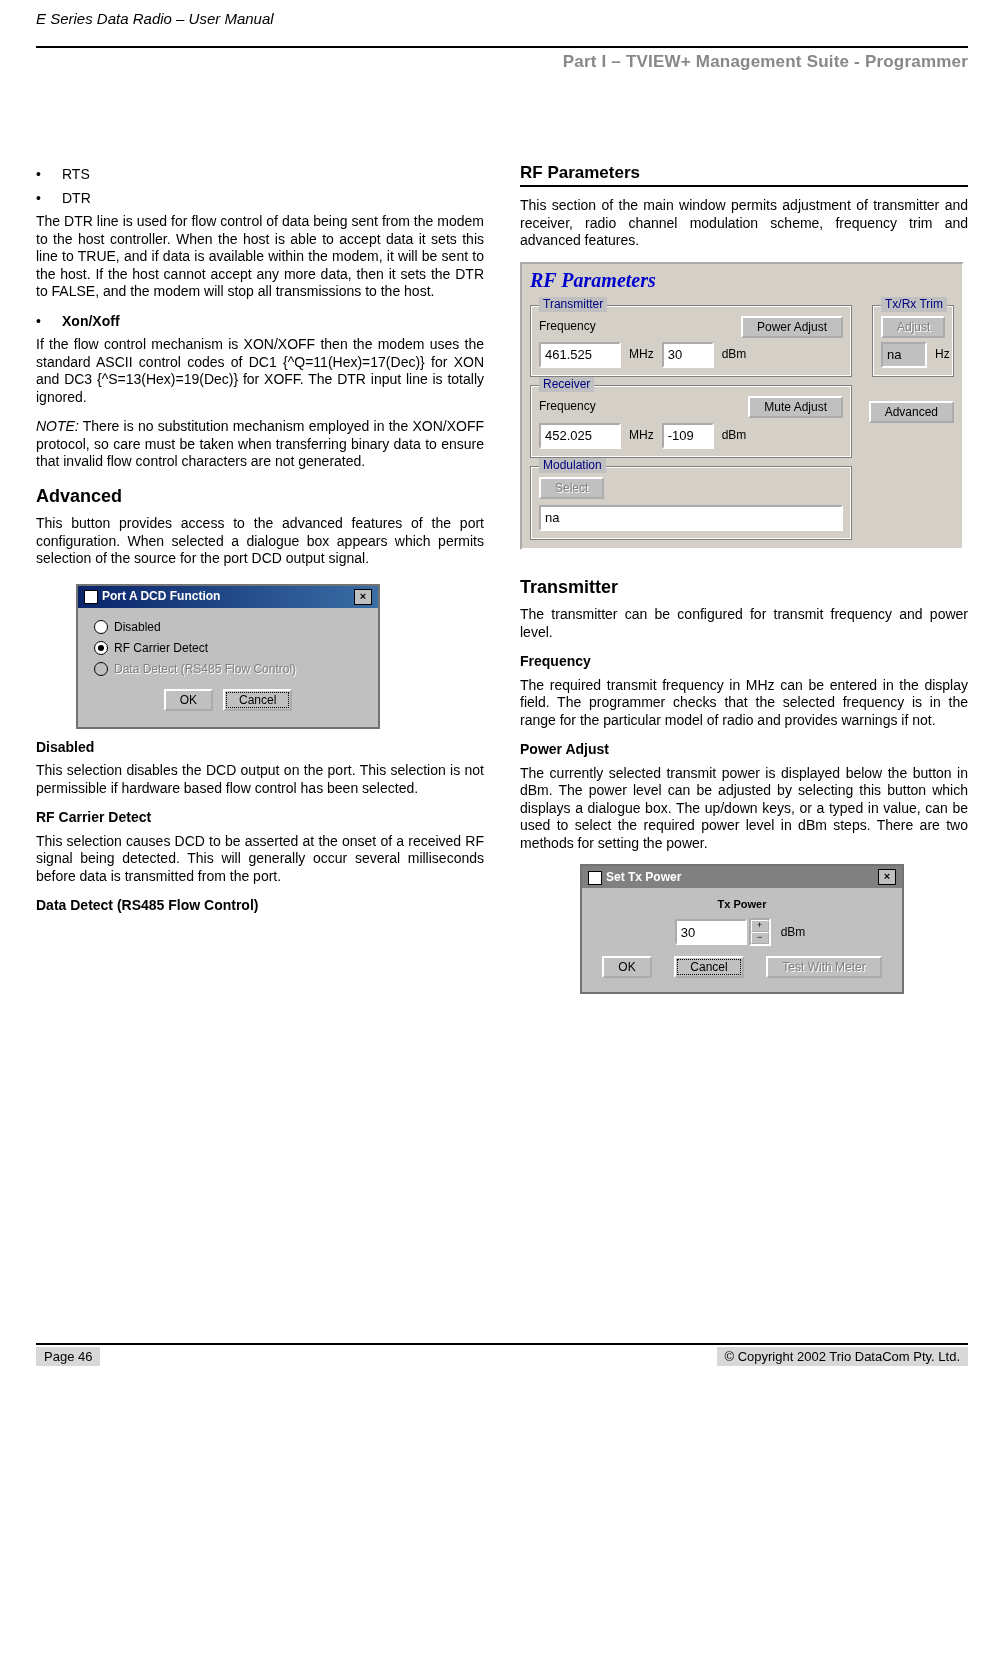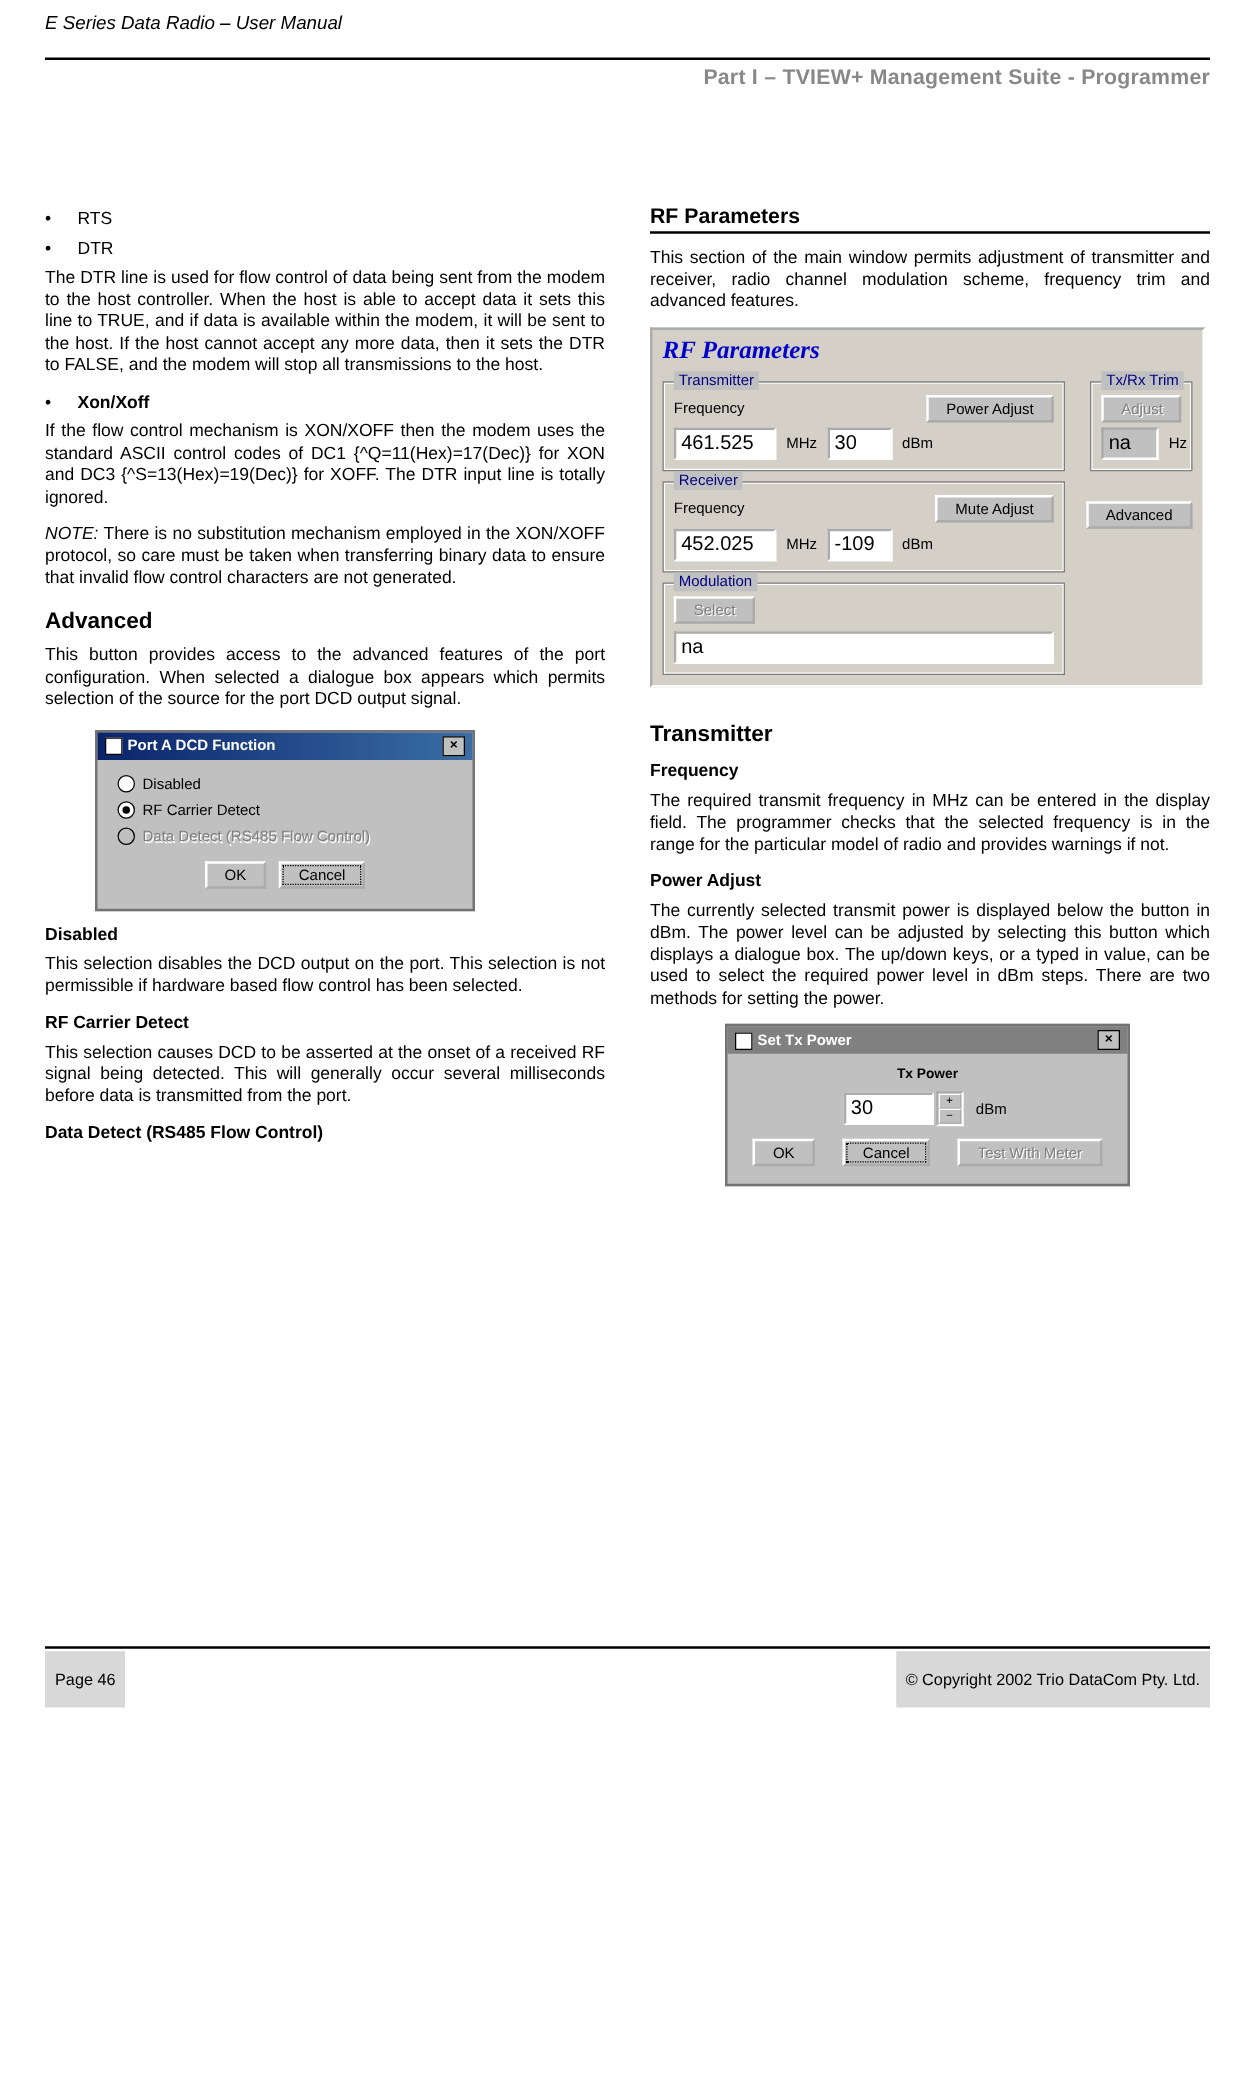--- a/index.html
+++ b/index.html
@@ -18,21 +18,21 @@
   .h1 { font-weight:900; font-size:18px; margin:14px 0 8px 0; }
   .h2 { font-weight:900; font-size:17px; border-bottom:2px solid #000; padding-bottom:2px; margin:0 0 10px 0; }
   .h3 { font-weight:bold; font-size:14px; margin:10px 0 6px 0; }
 
   
   .win { border:2px solid #737373; background:#c0c0c0; font-family:"MS Sans Serif",Tahoma,sans-serif; font-size:12px; color:#000; }
   .win .titlebar { background:linear-gradient(to right,#0a246a,#3a6ea5); color:#fff; padding:3px 6px; display:flex; justify-content:space-between; align-items:center; font-weight:bold; }
   .close-x { width:16px; height:14px; background:#c0c0c0; border:1px solid #000; color:#000; font-size:11px; line-height:12px; text-align:center; font-weight:bold; }
   .btn3d { background:#c0c0c0; border:2px outset #fff; padding:2px 14px; font-family:inherit; font-size:12px; }
   .btn-disabled { color:#808080; text-shadow:1px 1px 0 #fff; }
-  .field3d { background:#fff; border:2px inset #fff; padding:2px 4px; font-family:inherit; font-size:16px; height:18px; box-sizing:content-box; }
+  .field3d { background:#fff; border:2px inset #fff; padding:2px 4px; font-family:inherit; font-size:13px; height:18px; box-sizing:content-box; }
   .field3d.ro { background:#c0c0c0; }
   .radio { display:flex; align-items:center; gap:6px; margin:6px 0 6px 10px; }
   .radio-circle { width:12px; height:12px; border:1px solid #000; border-radius:50%; background:#fff; display:flex; align-items:center; justify-content:center; }
   .radio-dot { width:6px; height:6px; border-radius:50%; background:#000; }
   .groupbox { border:1px solid #808080; box-shadow: inset -1px -1px 0 #fff, inset 1px 1px 0 #fff; margin:8px; padding:10px 8px 8px 8px; position:relative; }
   .groupbox .legend { position:absolute; top:-9px; left:8px; background:#c0c0c0; padding:0 4px; color:#000080; font-size:12px; }
 
   
   .dcd-win { width:300px; margin:16px auto 10px 40px; }
   .dcd-body { padding:6px; }
@@ -52,21 +52,21 @@
   .tx-win { width:320px; margin:10px 0 0 60px; }
   .tx-body { padding:10px; }
   .tx-title { text-align:center; font-weight:bold; font-size:11px; margin-bottom:6px; }
   .spinner { display:inline-flex; flex-direction:column; border:2px inset #fff; background:#c0c0c0; }
   .spinbtn { width:16px; height:10px; font-size:9px; line-height:8px; text-align:center; border:1px outset #fff; background:#c0c0c0; }
   .tx-row { display:flex; align-items:center; justify-content:center; gap:2px; }
   .tx-buttons { display:flex; justify-content:space-around; padding:10px 4px 4px 4px; gap:10px; }
 
   
   .footer { position:absolute; bottom:18px; left:36px; right:36px; display:flex; justify-content:space-between; font-size:13px; border-top:2px solid #000; padding-top:2px; }
-  .footer-box { background:#d8d8d8; padding:15px 8px; }
+  .footer-box { background:#d8d8d8; padding:2px 8px; }
 </style>
 </head>
 <body>
 
 <div class="page">
   <div class="book-title">E Series Data Radio – User Manual</div>
   <div class="topline"></div>
   <div class="section-title">Part I – TVIEW+ Management Suite - Programmer</div>
 
   <div class="cols">
@@ -183,20 +183,21 @@
               </div>
             </div>
             <div style="margin:24px 8px 0 0; text-align:right">
               <button class="btn3d">Advanced</button>
             </div>
           </div>
         </div>
       </div>
 
       <div class="h1" style="margin-top:26px">Transmitter</div>
+      <p>The transmitter can be configured for transmit frequency and power level.</p>
 
       <div class="h3">Frequency</div>
       <p>The required transmit frequency in MHz can be entered in the display field.  The programmer checks that the selected frequency is in the range for the particular model of radio and provides warnings if not.</p>
 
       <div class="h3">Power Adjust</div>
       <p>The currently selected transmit power is displayed below the button in dBm. The power level can be adjusted by selecting this button which displays a dialogue box. The up/down keys, or a typed in value, can be used to select the required power level in dBm steps. There are two methods for setting the power.</p>
 
       <div class="win tx-win">
         <div class="titlebar" style="background:#808080">
           <span><span style="display:inline-block;width:12px;height:12px;background:#fff;border:1px solid #000;margin-right:4px;vertical-align:middle"></span><span>Set Tx Power</span></span>

